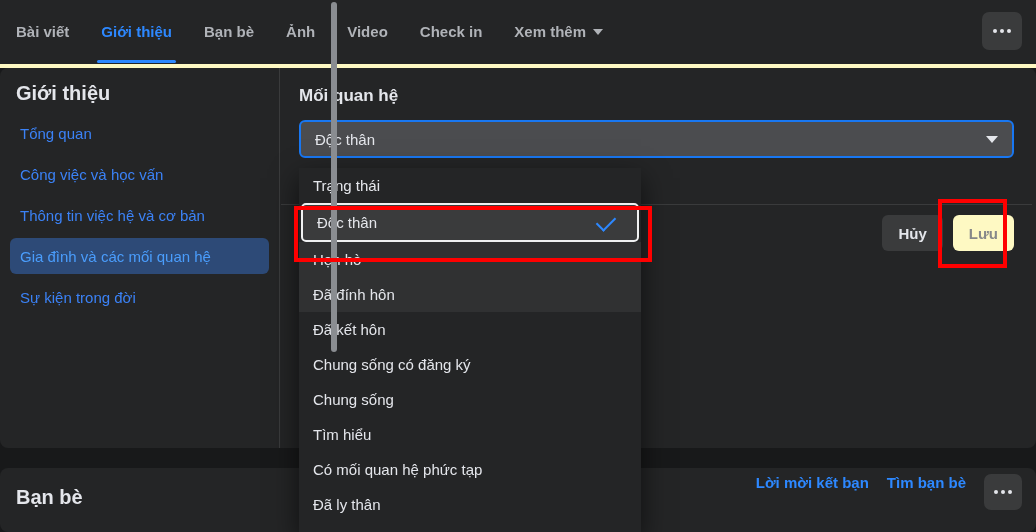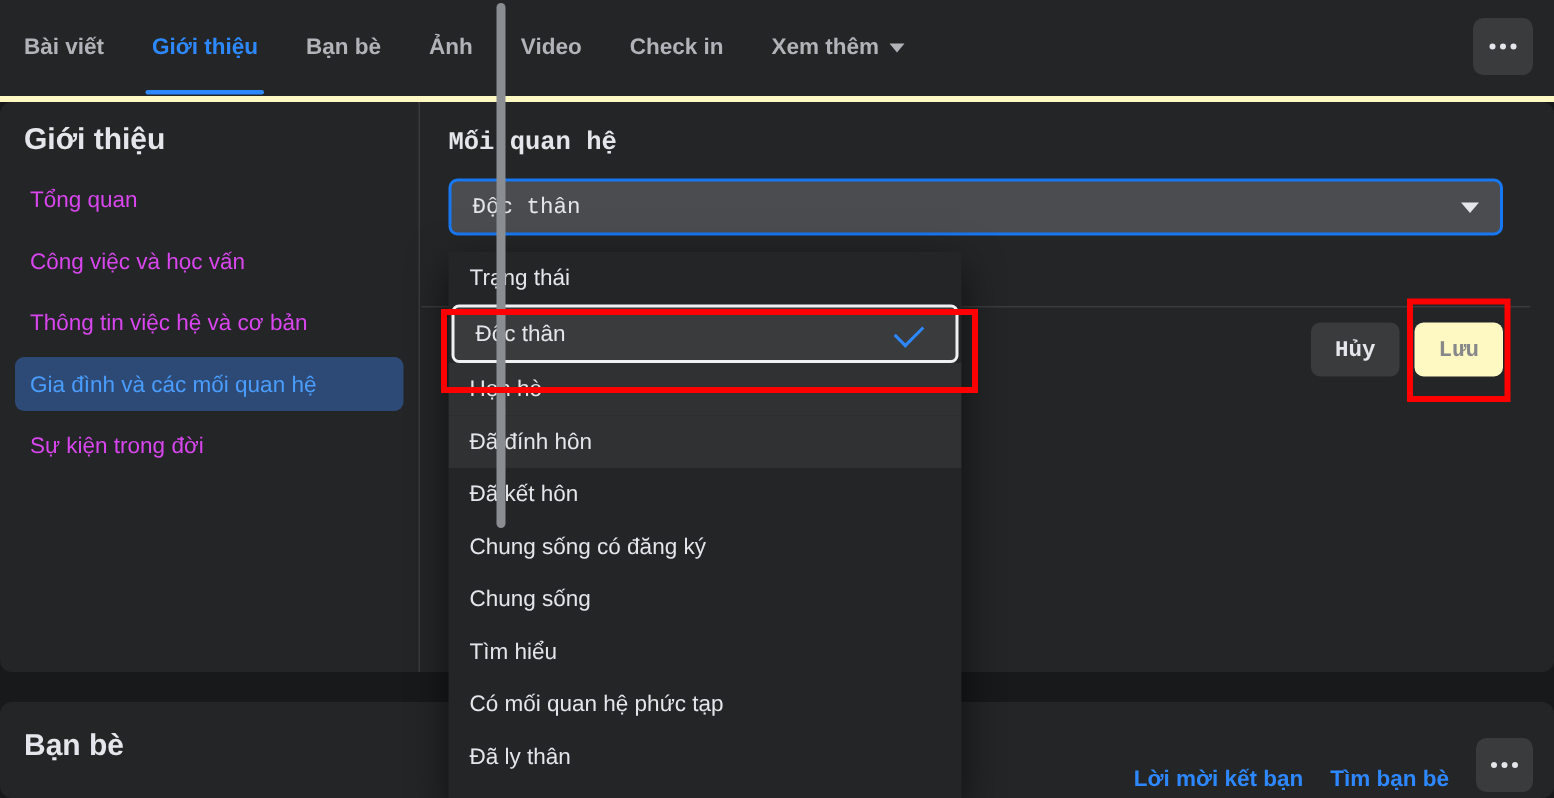--- a/index.html
+++ b/index.html
@@ -59,26 +59,26 @@
     border-right: 1px solid #3a3b3c;
     padding: 14px 10px 0 10px;
   }
   .sidebar h2 {
     font-size: 20px; font-weight: bold; color: #e4e6eb;
     padding: 0 6px 4px 6px; margin-bottom: 6px;
   }
   .side-item {
     height: 36px; display: flex; align-items: center;
     padding: 0 10px; border-radius: 6px; margin-bottom: 5px;
-    font-size: 15px; color: #d946ef; cursor: pointer; white-space: nowrap;
+    font-size: 15px; color: #3b82f6; cursor: pointer; white-space: nowrap;
   }
   .side-item.active { background: #2d4a77; color: #4a9dfc; }
 
   
-  .main { position: absolute; left: 281px; top: 0; right: 16px; height: 380px; padding: 18px 18px 0 18px; font-family: Liberation Mono, monospace; }
+  .main { position: absolute; left: 281px; top: 0; right: 4px; height: 380px; padding: 18px 18px 0 18px; }
   .main h3 { font-size: 17px; font-weight: bold; color: #e4e6eb; margin-bottom: 14px; }
 
   .select-wrap { position: relative; }
   .select-box {
     position: relative; height: 38px; border-radius: 6px;
     background: #4b4c4f; border: 2px solid #1877f2;
     display: flex; align-items: center; padding: 0 14px;
     font-size: 15px; color: #e4e6eb; cursor: pointer;
   }
   .select-box .arrow {
@@ -141,22 +141,22 @@
   
   .card-friends {
     position: absolute; left: 0; top: 400px; width: 1036px; height: 64px;
     background: #242526; border-radius: 8px;
   }
   .card-friends h2 {
     position: absolute; left: 16px; top: 18px;
     font-size: 20px; font-weight: bold; color: #e4e6eb;
   }
   .friend-actions {
-    position: absolute; right: 14px; top: 24px;
-    display: flex; align-items: flex-end; gap: 18px;
+    position: absolute; right: 14px; top: 6px;
+    display: flex; align-items: flex-start; gap: 18px;
   }
   .flink { font-size: 15px; font-weight: bold; color: #2d88ff; cursor: pointer; white-space: nowrap; }
   .more-friends {
     width: 38px; height: 36px; border-radius: 7px; background: #3a3b3c;
     display: flex; align-items: center; justify-content: center; cursor: pointer;
   }
 </style>
 </head>
 <body>
 

